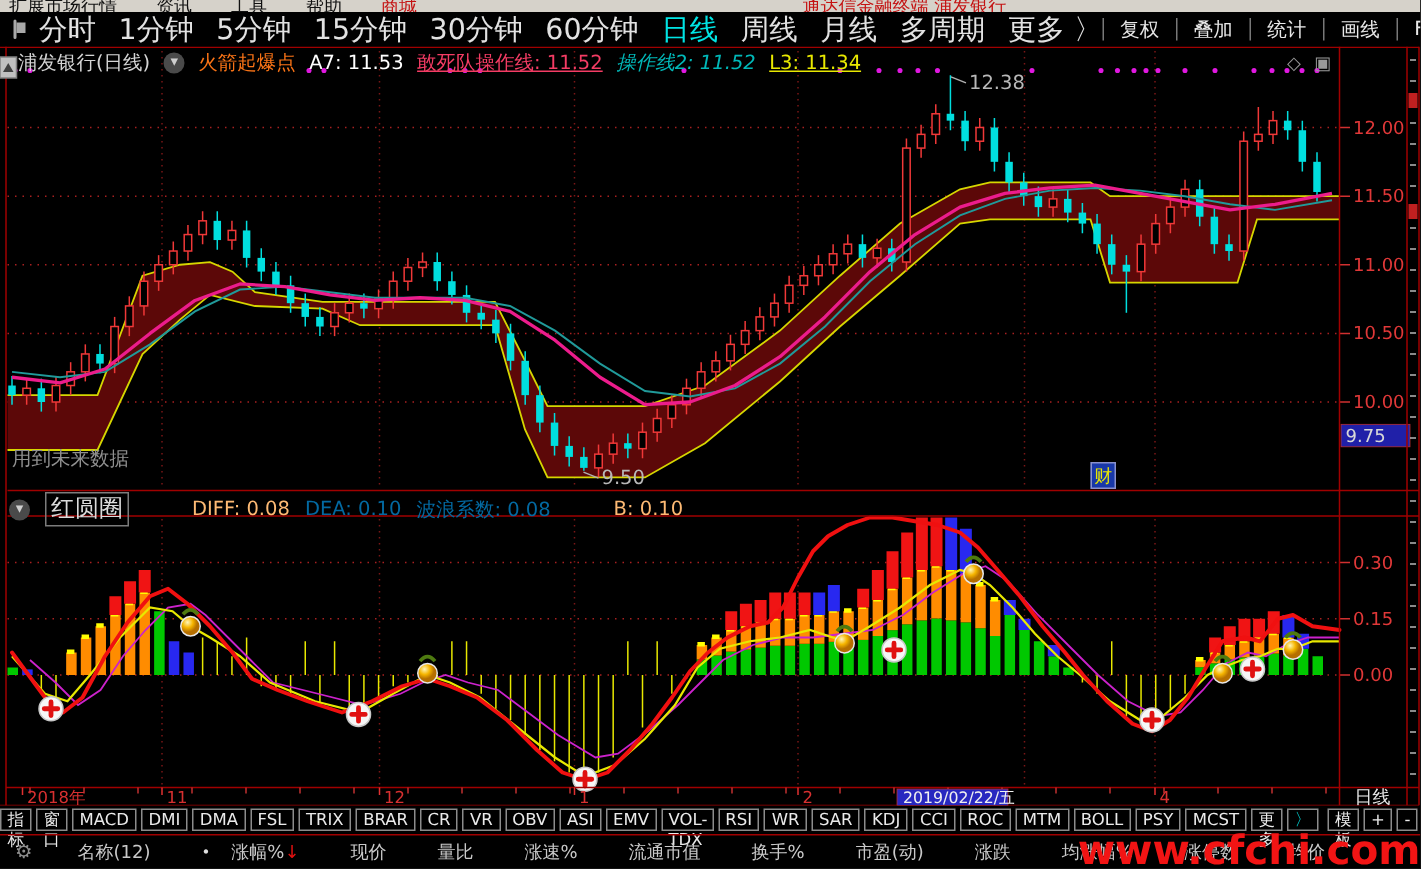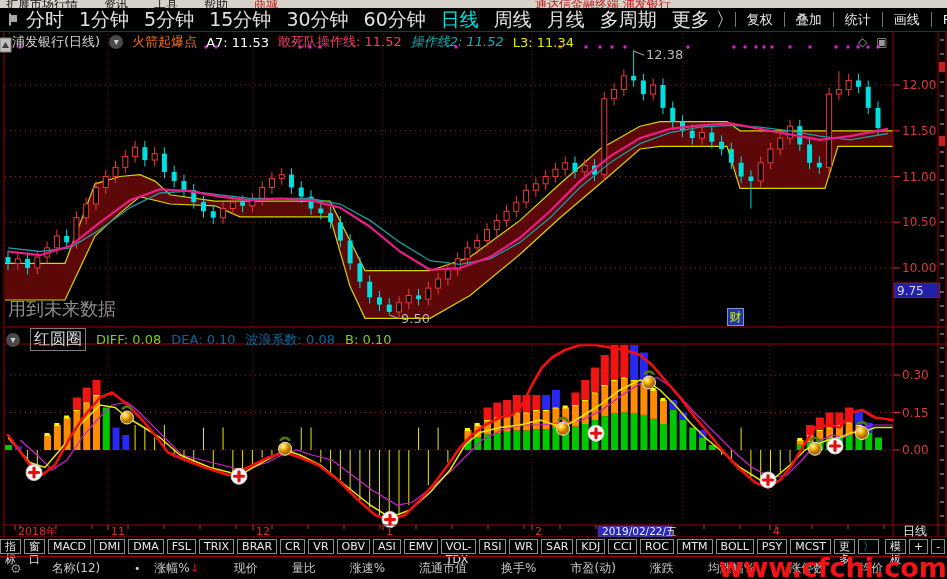--- a/index.html
+++ b/index.html
@@ -21,27 +21,27 @@
   #actions .sep{width:1px;height:15px;background:#787878;}
   #actions .act{padding:0 11px;}
   
   #chart{position:absolute;top:31px;left:0;}
   
   #main-header{position:absolute;top:33px;left:12px;display:flex;align-items:center;gap:9px;
                font-size:13px;white-space:nowrap;justify-content:center;}
   .ddicon{display:inline-block;width:14px;height:14px;border-radius:50%;background:#4a4a4a;color:#cfcfcf;
           font-size:10px;line-height:13px;text-align:center;}
   .t-title{color:#d4d4d4;} .t-ind{color:#f97316;} .t-a7{color:#ffffff;}
-  .t-l1{color:#f43c64;} .t-l2{color:#00b8b8;font-style:italic;} .t-l3{color:#e8e800;}
+  .t-l1{color:#f43c64;text-decoration:underline;} .t-l2{color:#00b8b8;font-style:italic;} .t-l3{color:#e8e800;text-decoration:underline;}
   #hdr-icons{position:absolute;top:35px;left:858px;display:flex;gap:9px;color:#9a9a9a;font-size:12px;}
   
   #sub-header{position:absolute;top:328px;left:6px;display:flex;align-items:center;gap:10px;font-size:13px;white-space:nowrap;}
   .subname{border:1px solid #7c7c7c;color:#dcdcdc;padding:0 3px;font-size:16px;}
-  .s-y{color:#84cc16;} .s-m{color:#0369a1;}
-  #note-future{position:absolute;top:297px;left:8px;color:#8f8f8f;font-size:18px;}
+  .s-y{color:#fdba74;margin-left:32px;} .s-m{color:#0369a1;}
+  #note-future{position:absolute;top:297px;left:8px;color:#8f8f8f;font-size:13px;}
   #cai{position:absolute;top:308px;left:727px;width:15px;height:16px;background:#1838a8;border:1px solid #8890cc;
        color:#e8e800;font-size:12px;line-height:16px;text-align:center;}
   
   #tabbar{position:absolute;top:538px;left:0;width:947px;height:17px;display:flex;align-items:center;
           gap:3px;padding-left:0;box-sizing:border-box;}
   .tab{border:1px solid #8c8c8c;color:#eaeaea;font-size:11px;height:13px;line-height:13px;padding:0 4px;background:#000;}
   .tab.cy{color:#00d8d8;}
   .tspacer{flex:1;}
   
   #statusbar{position:absolute;top:556px;left:0;width:947px;height:23px;border-top:1px solid #a00000;

